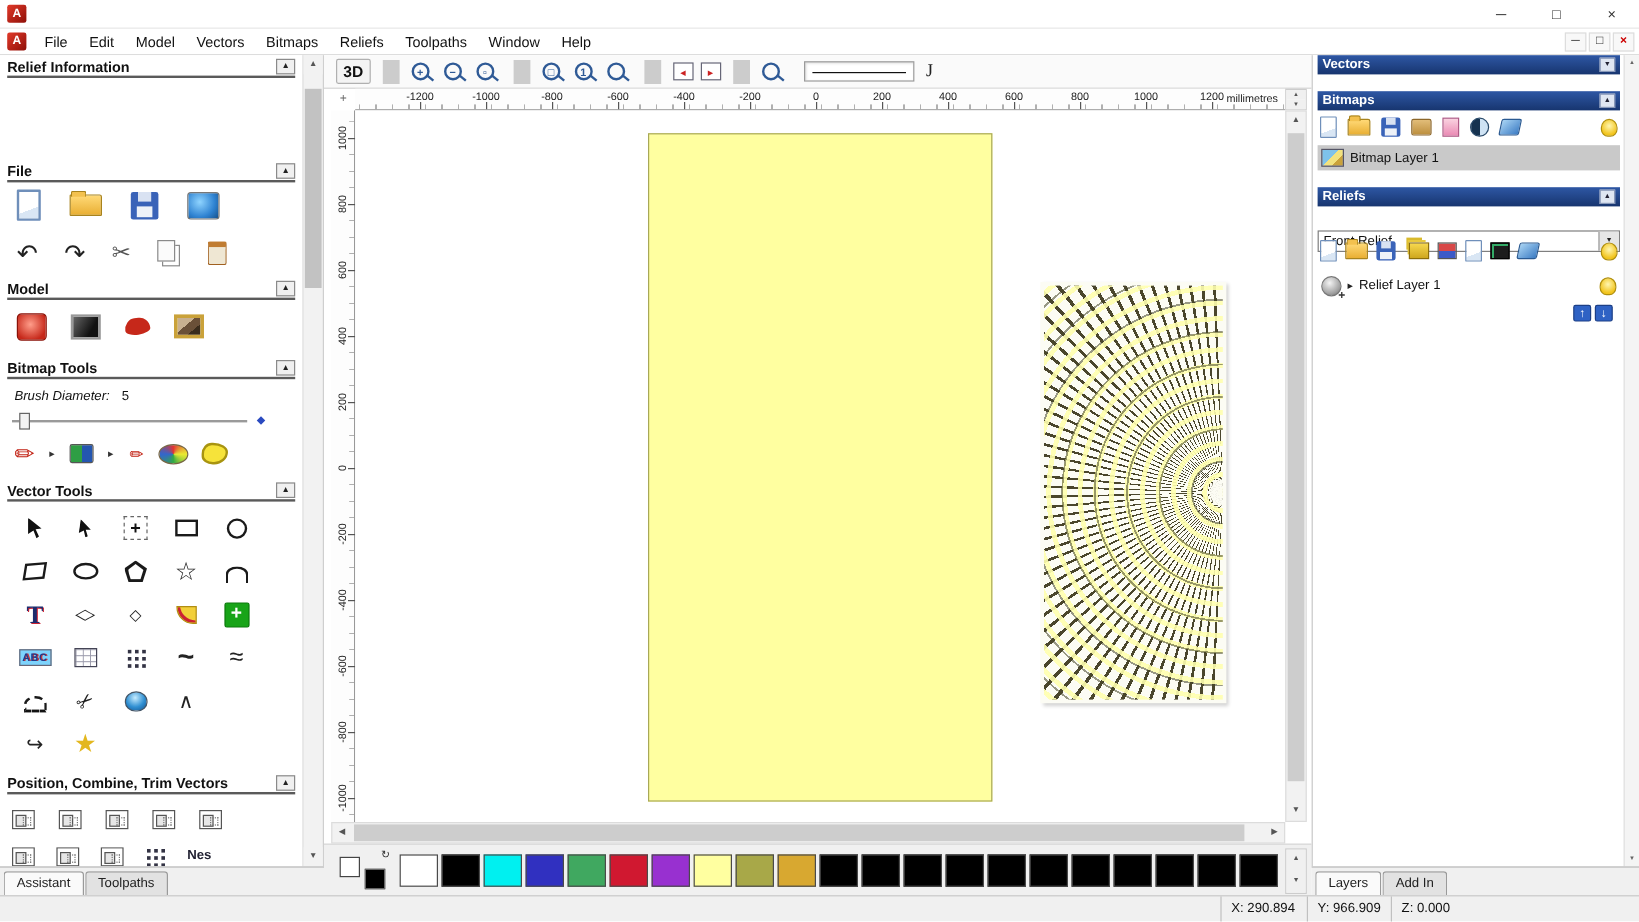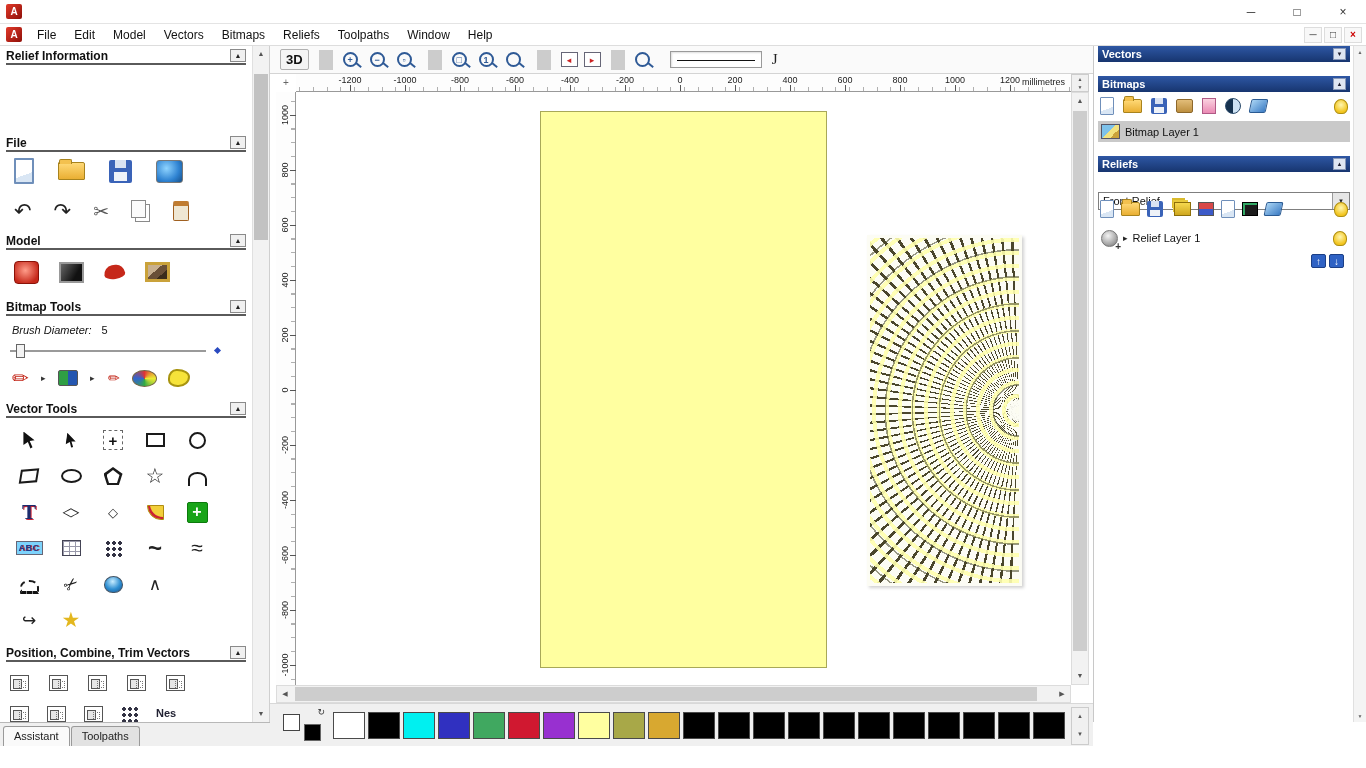--- a/index.html
+++ b/index.html
@@ -561,15 +561,24 @@
 
   <div class="right-scrollbar">
     <span class="rsb-t">▲</span>
     <span class="rsb-b">▼</span>
   </div>
 
   <div class="tabbar tabs-left">
     <span class="tab active">Assistant</span>
     <span class="tab">Toolpaths</span>
   </div>
-
+  <div class="tabbar tabs-right">
+    <span class="tab active">Layers</span>
+    <span class="tab">Add In</span>
+  </div>
+
+  <div class="statusbar">
+    <span class="st-cell st-x">X: 290.894</span>
+    <span class="st-cell st-y">Y: 966.909</span>
+    <span class="st-cell st-z">Z: 0.000</span>
+  </div>
 
 </div>
 
 </body></html>

